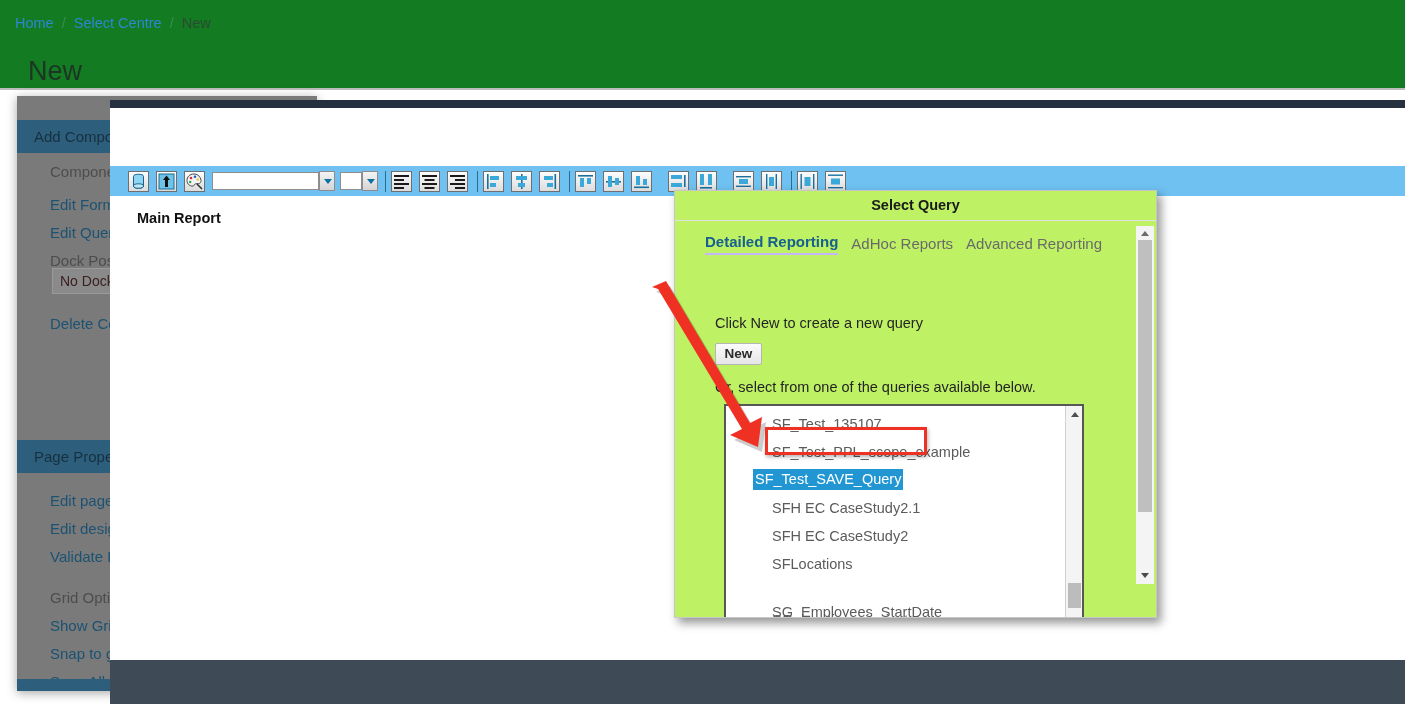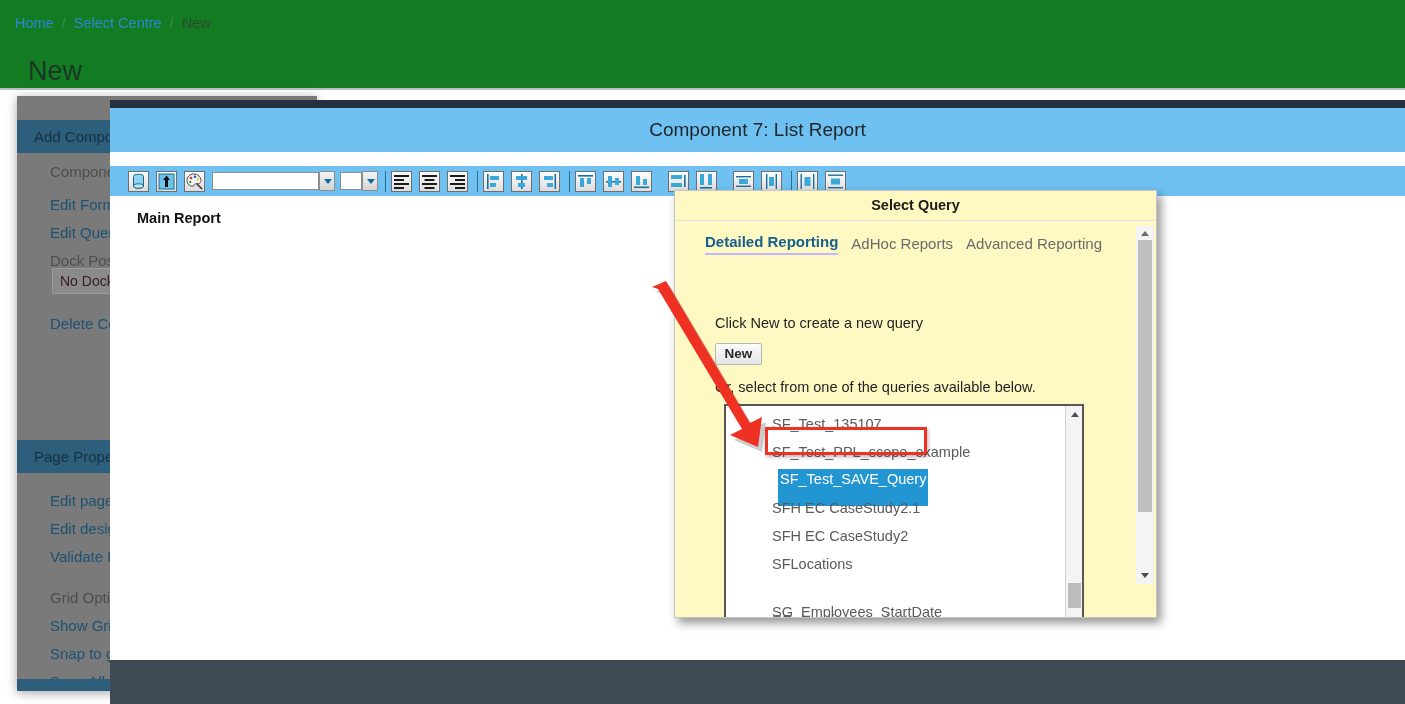--- a/index.html
+++ b/index.html
@@ -218,21 +218,21 @@
     font-weight: bold;
     color: #111111;
   }
 
   
   .sq-dialog {
     position: absolute;
     left: 674px; top: 190px;
     width: 483px;
     height: 428px;
-    background: #fef9c3;
+    background: #bef264;
     border: 1px solid #c6c6c6;
     box-shadow: 4px 5px 9px rgba(0,0,0,0.42);
   }
   .sq-header {
     position: absolute;
     left: 0; top: 0;
     width: 481px;
     height: 30px;
     text-align: center;
     border-bottom: 1px solid #e2e2e2;
@@ -317,22 +317,22 @@
     left: 46px;
     font-size: 14.5px;
     color: #5b5b5b;
     white-space: nowrap;
     cursor: pointer;
     line-height: 18px;
   }
   .sq-item.selected {
     color: #ffffff;
     background: #2196d3;
-    padding: 1px 2px 18px 2px;
-    left: 52px;
+    padding: 1px 2px 2px 2px;
+    left: 27px;
   }
   
   .sq-list-scroll {
     position: absolute;
     right: 0; top: 0;
     width: 17px;
     height: 213px;
     background: #f4f4f4;
     border-left: 1px solid #d0d0d0;
     cursor: pointer;
@@ -444,23 +444,20 @@
     <div class="sb-row link" style="top:520px;">Show Grid</div>
     <div class="sb-row link" style="top:548px;">Snap to grid</div>
     <div class="sb-row link" style="top:576px;">Snap All Components</div>
 
     <div class="sb-footer-strip"></div>
   </div>
 
   <div class="comp-window">
     <div class="comp-topstrip"></div>
 
-    <div class="comp-titlebar">
-      <span class="comp-title">Component 7: List Report</span>
-    </div>
 
     <div class="comp-canvas">
 
       <div class="toolbar">
 
         <div class="tb-btn">
           <svg class="ic" width="19" height="19" viewBox="0 0 19 19">
             <ellipse cx="9.5" cy="4.5" rx="5" ry="2.2" fill="#8fd6f2" stroke="#19608a" stroke-width="1"></ellipse>
             <path d="M4.5 4.5 V14 a5 2.2 0 0 0 10 0 V4.5" fill="#8fd6f2" stroke="#19608a" stroke-width="1"></path>
             <ellipse cx="9.5" cy="14" rx="5" ry="2.2" fill="#bfe8f8" stroke="#19608a" stroke-width="1"></ellipse>

